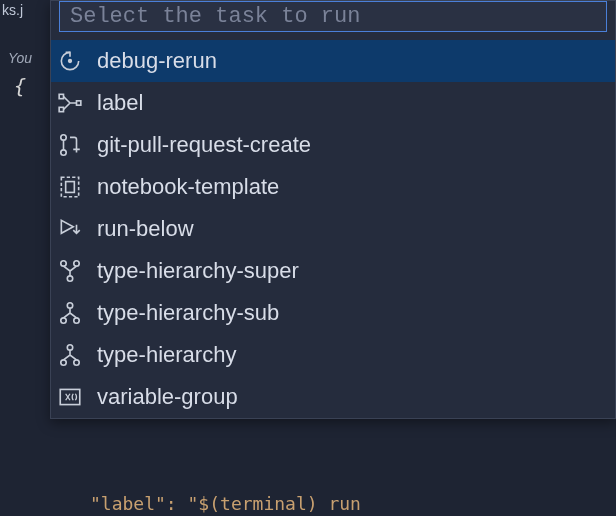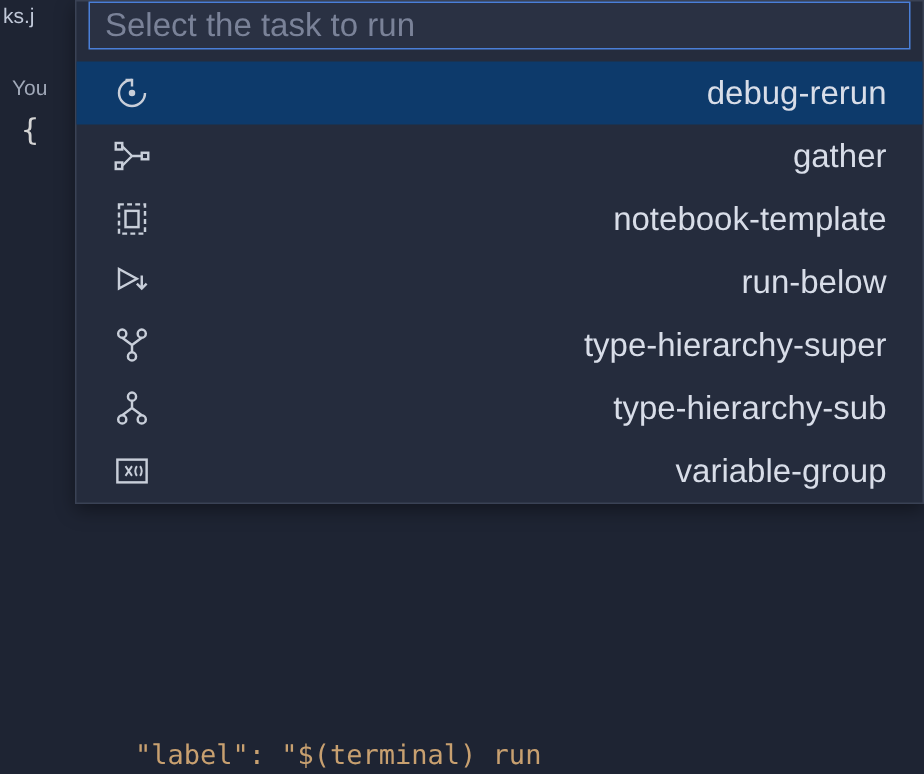--- a/index.html
+++ b/index.html
@@ -19,20 +19,21 @@
     
     .editor-bg {
       position: absolute;
       left: 0;
       top: 0;
       width: 50px;
       height: 100%;
       color: #a0a8b8;
       font-size: 14px;
       padding-top: 50px;
+      font-style: italic;
     }
     
     .editor-bg .line1 {
       padding-left: 8px;
       margin-bottom: 8px;
     }
     
     .editor-bg .brace {
       padding-left: 14px;
       color: #d4d4d4;
@@ -62,38 +63,37 @@
     .search-input {
       display: block;
       width: calc(100% - 16px);
       margin: 0 8px 8px 8px;
       background: #2a3143;
       border: 1px solid #4a7fd8;
       color: #eab308;
       font-size: 22px;
       padding: 2px 10px;
       outline: none;
-      font-family: Liberation Sans, sans-serif;
+      font-family: Liberation Mono, monospace;
     }
     
     .search-input::placeholder {
       color: #7a8298;
     }
     
     .list {
       list-style: none;
     }
     
     .list-item {
       display: flex;
       align-items: center;
-      padding: 8px 24px;
+      padding: 8px 6px;
       gap: 14px;
       cursor: pointer;
-      justify-content: space-between;
     }
     
     .list-item.selected {
       background: #0d3a6b;
     }
     
     .list-item .icon {
       width: 26px;
       height: 26px;
       display: flex;
@@ -156,21 +156,33 @@
     </li>
     <li class="list-item">
       <span class="icon">
         <svg viewBox="0 0 24 24">
             <rect x="2" y="4" width="4" height="4"></rect>
             <rect x="2" y="16" width="4" height="4"></rect>
             <rect x="18" y="10" width="4" height="4"></rect>
             <path d="M6 6 L12 12 M6 18 L12 12 M12 12 L18 12"></path>
           </svg>
       </span>
-      <span class="label">gather</span>
+      <span class="label">label</span>
+    </li>
+    <li class="list-item">
+      <span class="icon">
+        <svg viewBox="0 0 24 24">
+            <circle cx="6" cy="5" r="2.5"></circle>
+            <circle cx="6" cy="19" r="2.5"></circle>
+            <path d="M6 7.5 L6 16.5"></path>
+            <path d="M12 5 L16 5 Q18 5 18 7 L18 13"></path>
+            <path d="M15 16 L21 16 M18 13 L18 19"></path>
+          </svg>
+      </span>
+      <span class="label">git-pull-request-create</span>
     </li>
     <li class="list-item">
       <span class="icon">
         <svg viewBox="0 0 24 24">
             <rect x="4" y="3" width="16" height="18" stroke-dasharray="3 2"></rect>
             <rect x="8" y="7" width="8" height="10"></rect>
           </svg>
       </span>
       <span class="label">notebook-template</span>
     </li>
@@ -201,20 +213,31 @@
             <circle cx="6" cy="19" r="2.5"></circle>
             <circle cx="18" cy="19" r="2.5"></circle>
             <path d="M12 7.5 L12 12 L6 16.5 M12 12 L18 16.5"></path>
           </svg>
       </span>
       <span class="label">type-hierarchy-sub</span>
     </li>
     <li class="list-item">
       <span class="icon">
         <svg viewBox="0 0 24 24">
+            <circle cx="12" cy="5" r="2.5"></circle>
+            <circle cx="6" cy="19" r="2.5"></circle>
+            <circle cx="18" cy="19" r="2.5"></circle>
+            <path d="M12 7.5 L12 12 M6 16.5 L12 12 L18 16.5"></path>
+          </svg>
+      </span>
+      <span class="label">type-hierarchy</span>
+    </li>
+    <li class="list-item">
+      <span class="icon">
+        <svg viewBox="0 0 24 24">
             <rect x="3" y="5" width="18" height="14"></rect>
             <path d="M8 9 L12 15 M12 9 L8 15 M15 9 Q13 12 15 15 M17 9 Q19 12 17 15" stroke-width="1.2"></path>
           </svg>
       </span>
       <span class="label">variable-group</span>
     </li>
   </ul>
 </div>
 
 <div class="bottom-code">"label": "$(terminal) run</div>

